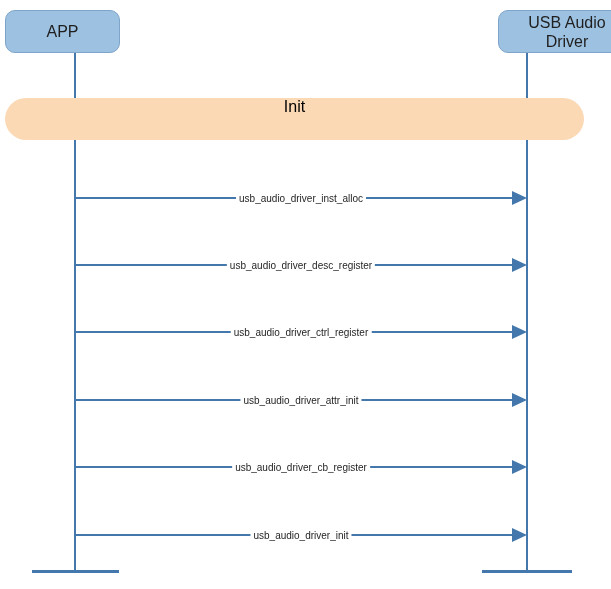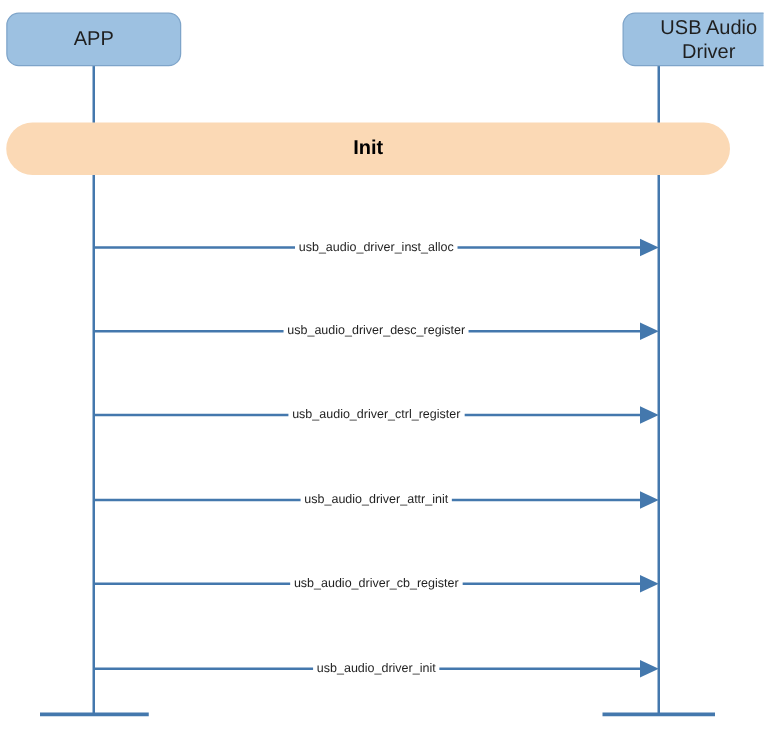--- a/index.html
+++ b/index.html
@@ -33,21 +33,21 @@
     border-radius: 10px;
     display: flex;
     align-items: center;
     justify-content: center;
     text-align: center;
     font-size: 16px;
     line-height: 19px;
     color: var(--text);
     z-index: 3;
   }
-  .actor-left  { left: 5px;   width: 140px; }
+  .actor-left  { left: 5px;   width: 115px; }
   .actor-right { left: 458px; width: 138px; margin-left: 40px; }
   .actor-right .actor-text { display: inline-block; max-width: 92px; }
   
   .lifeline {
     position: absolute;
     top: 52px;
     width: 2px;
     height: 520px;
     background: var(--line);
     z-index: 1;
@@ -57,24 +57,24 @@
   
   .fragment {
     position: absolute;
     left: 5px;
     top: 98px;
     width: 579px;
     height: 42px;
     background: var(--fragment-fill);
     border-radius: 21px;
     display: flex;
-    align-items: center;
+    align-items: flex-start;
     justify-content: center;
     font-size: 16px;
-    font-weight: bold;
+    font-weight: normal;
     color: #000000;
     z-index: 2;
   }
   
   .message {
     position: absolute;
     left: 75px;
     width: 452px;
     height: 0;
     z-index: 2;

